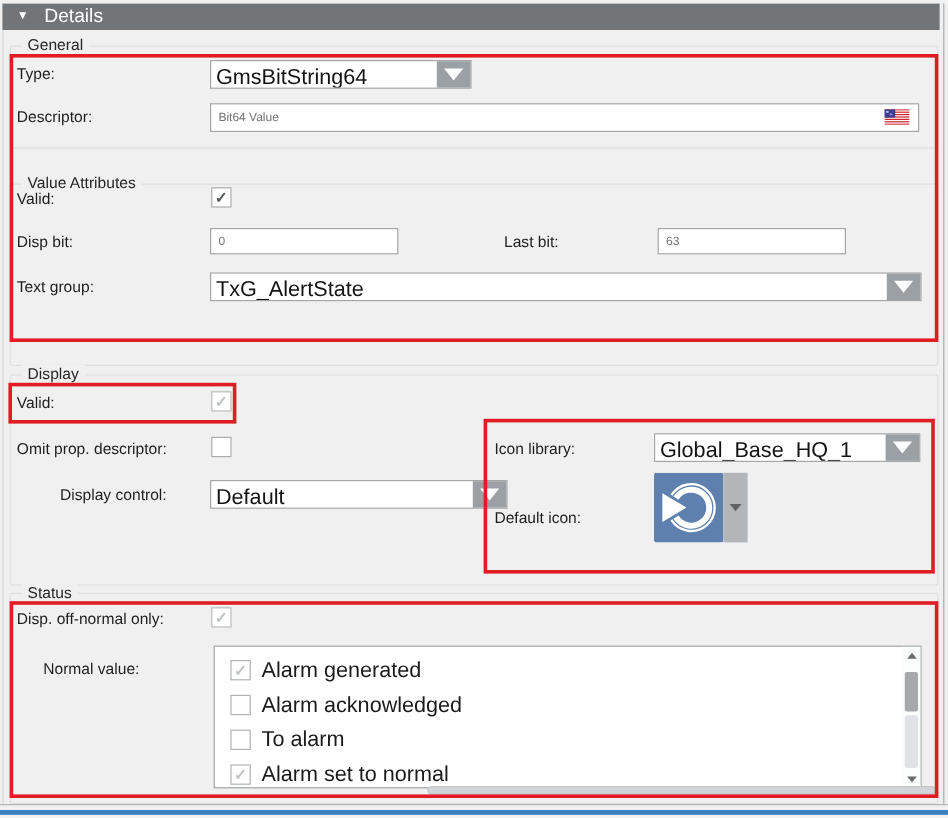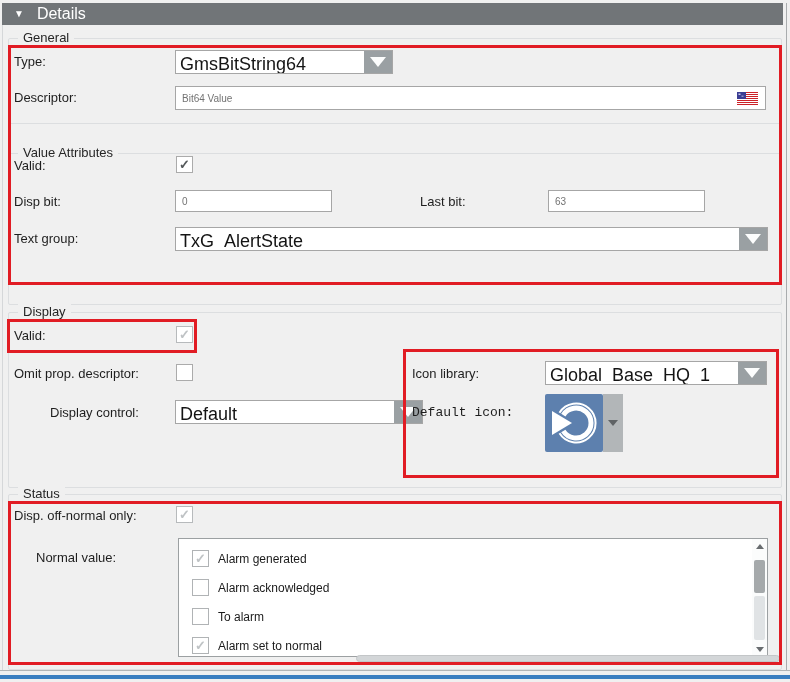--- a/index.html
+++ b/index.html
@@ -14,21 +14,21 @@
   .combo-text { flex:1; font-size:18px; padding-top:3px; padding-left:4px; color:#141414; white-space:nowrap; overflow:hidden; }
   .combo-btn { width:28px; background:#9aa0a3; display:flex; align-items:center; justify-content:center; }
   .tri-down-white { width:0; height:0; border-left:8px solid transparent; border-right:8px solid transparent; border-top:10px solid #fcfdfd; }
   .checkbox { position:absolute; width:15px; height:15px; background:#fff; border:1px solid #ababab; display:flex; align-items:center; justify-content:center; }
   .check { font-size:13px; font-weight:bold; color:#55595b; line-height:13px; margin-top:-1px; }
   .check.dim { color:#bfc3c5; }
   .listbox { position:absolute; left:178px; top:538px; width:590px; height:119px; background:#fff; border:1px solid #9ca0a2; box-sizing:border-box; }
   .list-rows { position:absolute; left:0; top:5px; right:16px; }
   .list-row { display:flex; align-items:center; height:29px; padding-left:13px; }
   .list-check { width:15px; height:15px; border:1px solid #b0b3b5; background:#fff; display:flex; align-items:center; justify-content:center; margin-right:9px; flex:0 0 auto; }
-  .list-label { font-size:12px; color:#1b1b1b; white-space:nowrap; }
+  .list-label { font-size:18px; color:#1b1b1b; white-space:nowrap; }
   .vscroll { position:absolute; right:0; top:0; width:15px; height:117px; background:#fbfcfc; }
   .scroll-btn { position:absolute; left:0; width:15px; height:14px; display:flex; align-items:center; justify-content:center; }
   .tri-up-sm { width:0; height:0; border-left:4px solid transparent; border-right:4px solid transparent; border-bottom:5px solid #686c6f; }
   .tri-down-sm { width:0; height:0; border-left:4px solid transparent; border-right:4px solid transparent; border-top:5px solid #686c6f; }
   .tri-down-xs { width:0; height:0; border-left:5px solid transparent; border-right:5px solid transparent; border-top:6px solid #5f6365; }
   .header-bar { position:absolute; left:2px; top:3px; width:781px; height:22px; background:#717578; color:#ffffff; display:flex; align-items:center; cursor:default; }
   .header-tri { margin-left:12px; font-size:10px; line-height:10px; color:#ffffff; }
   .header-title { margin-left:13px; font-size:16px; }
   .iconbox { position:absolute; left:545px; top:394px; width:58px; height:58px; }
   .iconstrip { position:absolute; left:603px; top:394px; width:20px; height:58px; background:#b2b6b8; display:flex; align-items:center; justify-content:center; }
@@ -124,21 +124,21 @@
   </div>
 
   <div class="label" style="left:412px; top:366px;">Icon library:</div>
   <div class="combo" style="left:545px; top:361px; width:222px; height:24px;">
     <div class="combo-text">Global_Base_HQ_1</div>
     <div class="combo-btn">
       <div class="tri-down-white"></div>
     </div>
   </div>
 
-  <div class="label" style="left:412px; top:405px;font-family:Liberation Mono, monospace;">Default icon:</div>
+  <div class="label" style="left:412px; top:424px;">Default icon:</div>
   <div class="iconbox">
     <svg width="58" height="58" viewBox="0 0 58 58">
       <rect x="0" y="0" width="58" height="58" rx="2" fill="#5d80ae"></rect>
       <path d="M 14.5 18.7 A 19.5 19.5 0 1 1 14.5 39.3" fill="none" stroke="#ffffff" stroke-width="2"></path>
       <path d="M 18.3 21.1 A 15 15 0 1 1 18.3 37.0" fill="none" stroke="#ffffff" stroke-width="5"></path>
       <polygon points="7,17 7,41 27,29" fill="#ffffff"></polygon>
     </svg>
   </div>
   <div class="iconstrip">
     <div class="tri-down-xs"></div>

